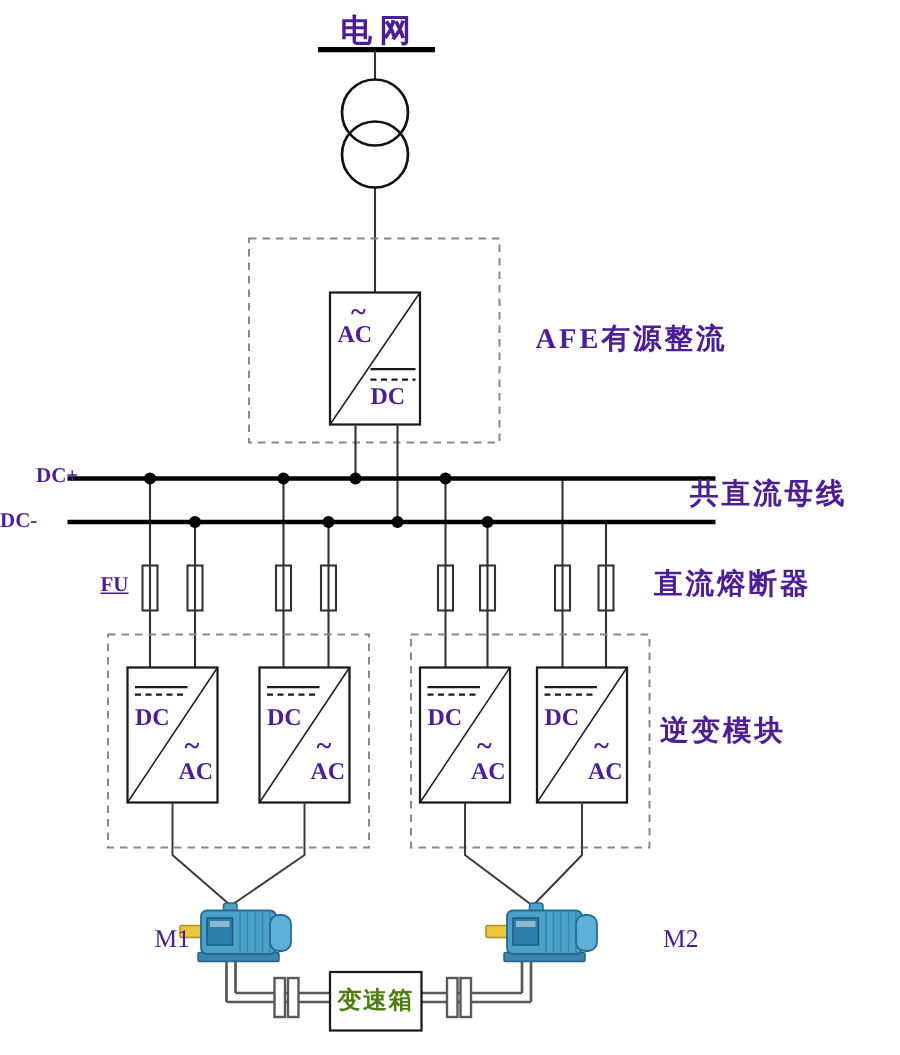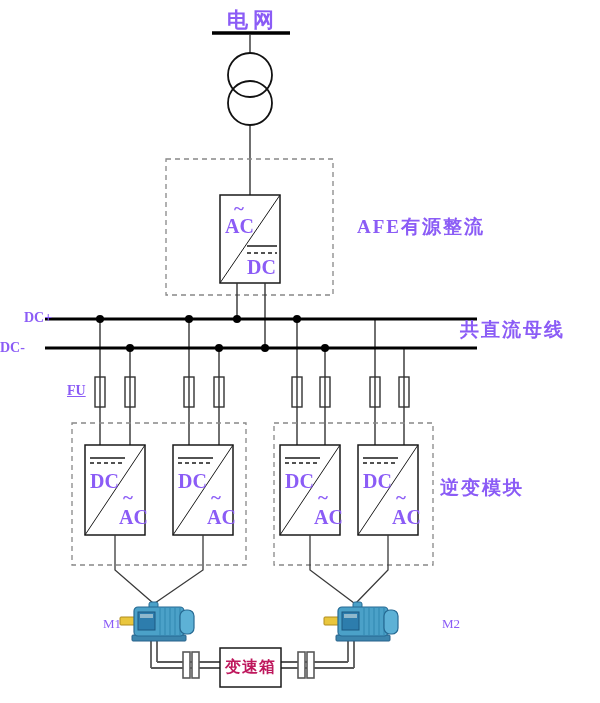--- a/index.html
+++ b/index.html
@@ -2,33 +2,33 @@
 <html><head>
 <meta charset="utf-8">
 <style>
   html,body{margin:0;padding:0;background:#ffffff;}
   .canvas{
     position:relative;width:600px;height:703px;background:#ffffff;
     font-family:"Liberation Serif","DejaVu Serif",serif;overflow:hidden;
   }
   .canvas svg{position:absolute;left:0;top:0;}
   .lbl{
-    position:absolute;color:#8b5cf6;font-weight:bold;line-height:1;
+    position:absolute;color:#4c1d95;font-weight:bold;line-height:1;
     white-space:nowrap;font-family:"Liberation Serif","DejaVu Serif",serif;
   }
   .cjk-title{font-size:21px;letter-spacing:5px;}
   .cjk{font-size:19px;letter-spacing:2px;}
   .tag{font-size:14px;letter-spacing:0px;}
-  .motor-tag{font-size:13px;font-weight:normal;}
-  .conv-txt{font-size:20px;}
+  .motor-tag{font-size:17px;font-weight:normal;}
+  .conv-txt{font-size:16px;}
   .conv-tilde{font-size:19px;font-weight:bold;}
   .gearbox-lbl{
     position:absolute;left:220px;top:648px;width:61px;height:39px;
     display:flex;align-items:center;justify-content:center;
-    font-size:16px;font-weight:bold;letter-spacing:1px;color:#be185d;
+    font-size:16px;font-weight:bold;letter-spacing:1px;color:#4d7c0f;
     font-family:"Liberation Serif","DejaVu Serif",serif;white-space:nowrap;
   }
 </style>
 </head>
 <body>
 
 <div class="canvas">
 
   <svg width="600" height="703" viewBox="0 0 600 703">
     <defs>
@@ -161,20 +161,21 @@
 
     <rect x="220" y="648" width="61" height="39" fill="#fff" stroke="#1a1a1a" stroke-width="1.5"></rect>
 
     <use href="#motorShape" x="0" y="0" transform="translate(118,601)"></use>
     <use href="#motorShape" x="0" y="0" transform="translate(322,601)"></use>
   </svg>
 
   <div class="lbl cjk-title" style="left:227px;top:10px;">电网</div>
   <div class="lbl cjk" style="left:357px;top:217px;">AFE有源整流</div>
   <div class="lbl cjk" style="left:460px;top:320px;">共直流母线</div>
+  <div class="lbl cjk" style="left:436px;top:380px;">直流熔断器</div>
   <div class="lbl cjk" style="left:440px;top:478px;font-family:Liberation Serif, serif;">逆变模块</div>
   <div class="gearbox-lbl">变速箱</div>
 
   <div class="lbl tag" style="left:12px;top:311px;margin-left:12px;">DC+</div>
   <div class="lbl tag" style="left:0;top:341px;">DC-</div>
   <div class="lbl tag" style="left:67px;top:384px;text-decoration:underline;">FU</div>
   <div class="lbl motor-tag" style="left:103px;top:617px;">M1</div>
   <div class="lbl motor-tag" style="left:398px;top:617px;margin-left:44px;">M2</div>
 
   <div class="lbl conv-tilde" style="left:234px;top:199px;">~</div>

